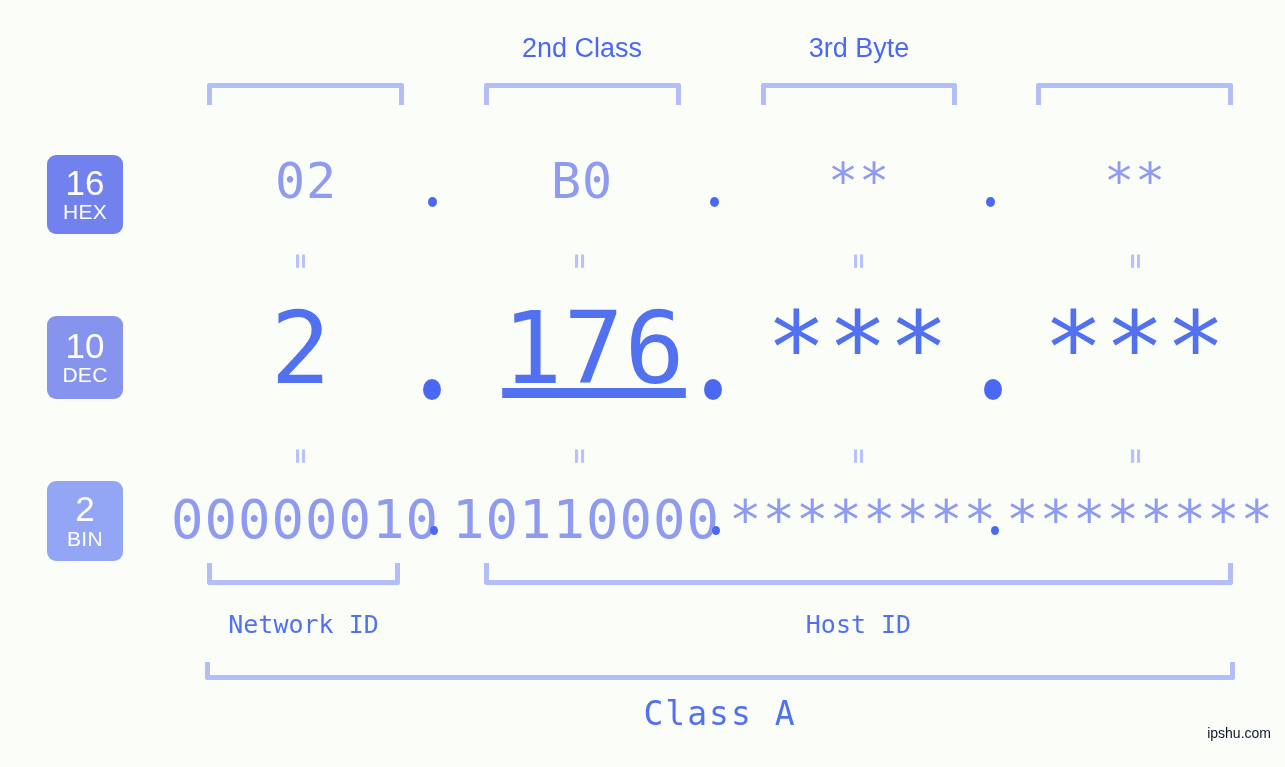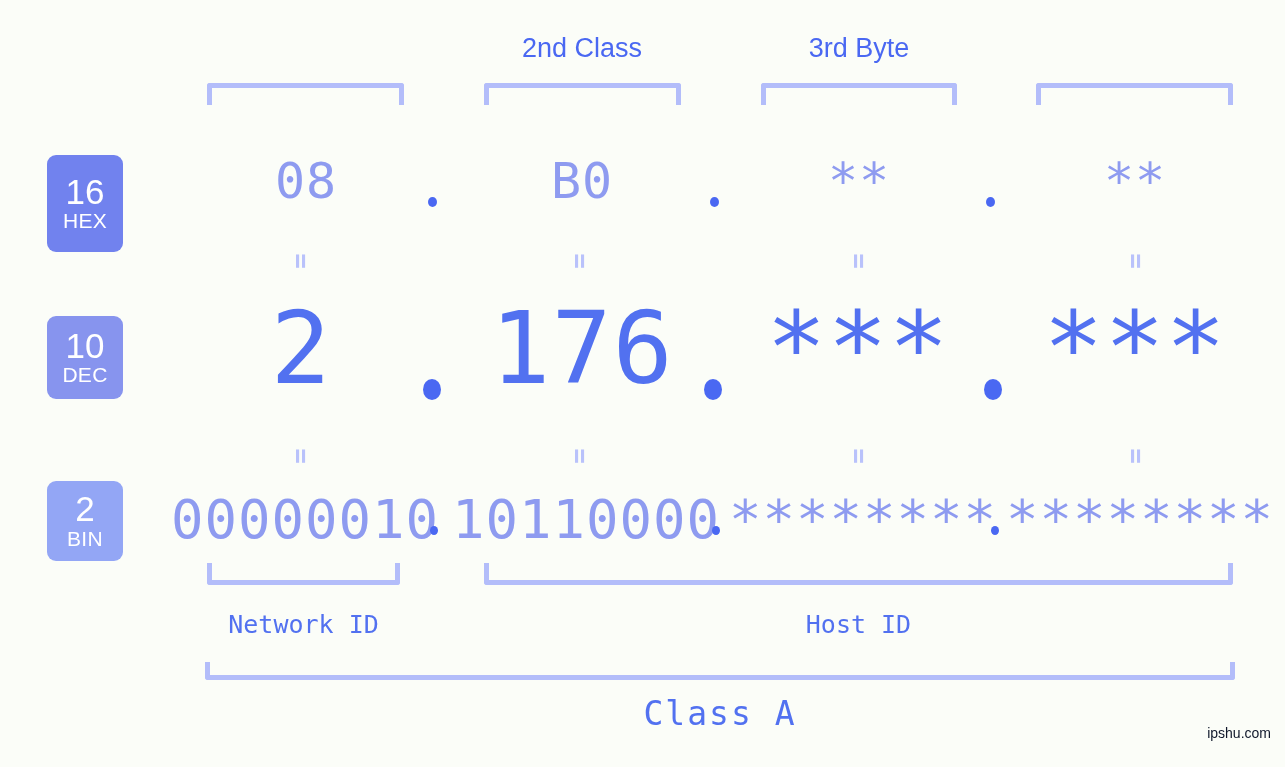--- a/index.html
+++ b/index.html
@@ -77,21 +77,21 @@
     font-size: 35px;
     font-weight: 400;
     line-height: 1.02;
   }
   .badge .lbl {
     font-size: 21px;
     font-weight: 400;
     line-height: 1.15;
     letter-spacing: 0.3px;
   }
-  #badge-hex { top: 155px; height: 97px; background: #7182ee; align-items: center; }
+  #badge-hex { top: 155px; height: 79px; background: #7182ee; align-items: center; }
   #badge-dec { top: 316px; height: 83px; background: #8794ee; }
   #badge-bin { top: 481px; height: 80px; background: #93a6f5; }
 
   
   .valcell {
     position: absolute;
     text-align: center;
     white-space: nowrap;
     font-family: "DejaVu Sans Mono", monospace;
   }
@@ -219,37 +219,37 @@
   <div class="badge" id="badge-dec" style="background: rgb(135, 148, 238);">
     <span class="num">10</span>
     <span class="lbl">DEC</span>
   </div>
   <div class="badge" id="badge-bin" style="background: rgb(147, 166, 245);">
     <span class="num">2</span>
     <span class="lbl">BIN</span>
   </div>
 
   <div class="row-hex">
-    <div class="valcell" style="left:176px;">08</div>
+    <div class="valcell" style="left:176px;">02</div>
     <div class="valcell" style="left:452px;">B0</div>
     <div class="valcell" style="left:729px;">**</div>
     <div class="valcell" style="left:1005px;">**</div>
     <div class="dot dot-hex" style="left:428px;"></div>
     <div class="dot dot-hex" style="left:710px;"></div>
     <div class="dot dot-hex" style="left:986px;"></div>
   </div>
 
   <div class="eqmark eq-top" style="left:288px;">=</div>
   <div class="eqmark eq-top" style="left:567px;">=</div>
   <div class="eqmark eq-top" style="left:846px;">=</div>
   <div class="eqmark eq-top" style="left:1123px;">=</div>
 
   <div class="row-dec">
     <div class="valcell" style="left:171px;">2</div>
-    <div class="valcell" style="left:452px;">176</div>
+    <div class="valcell" style="left:464px;text-decoration:underline;">176</div>
     <div class="valcell" style="left:728px;">***</div>
     <div class="valcell" style="left:1005px;">***</div>
     <div class="dot dot-dec" style="left:423px;"></div>
     <div class="dot dot-dec" style="left:704px;"></div>
     <div class="dot dot-dec" style="left:984px;"></div>
   </div>
 
   <div class="eqmark eq-bottom" style="left:288px;">=</div>
   <div class="eqmark eq-bottom" style="left:567px;">=</div>
   <div class="eqmark eq-bottom" style="left:846px;">=</div>

